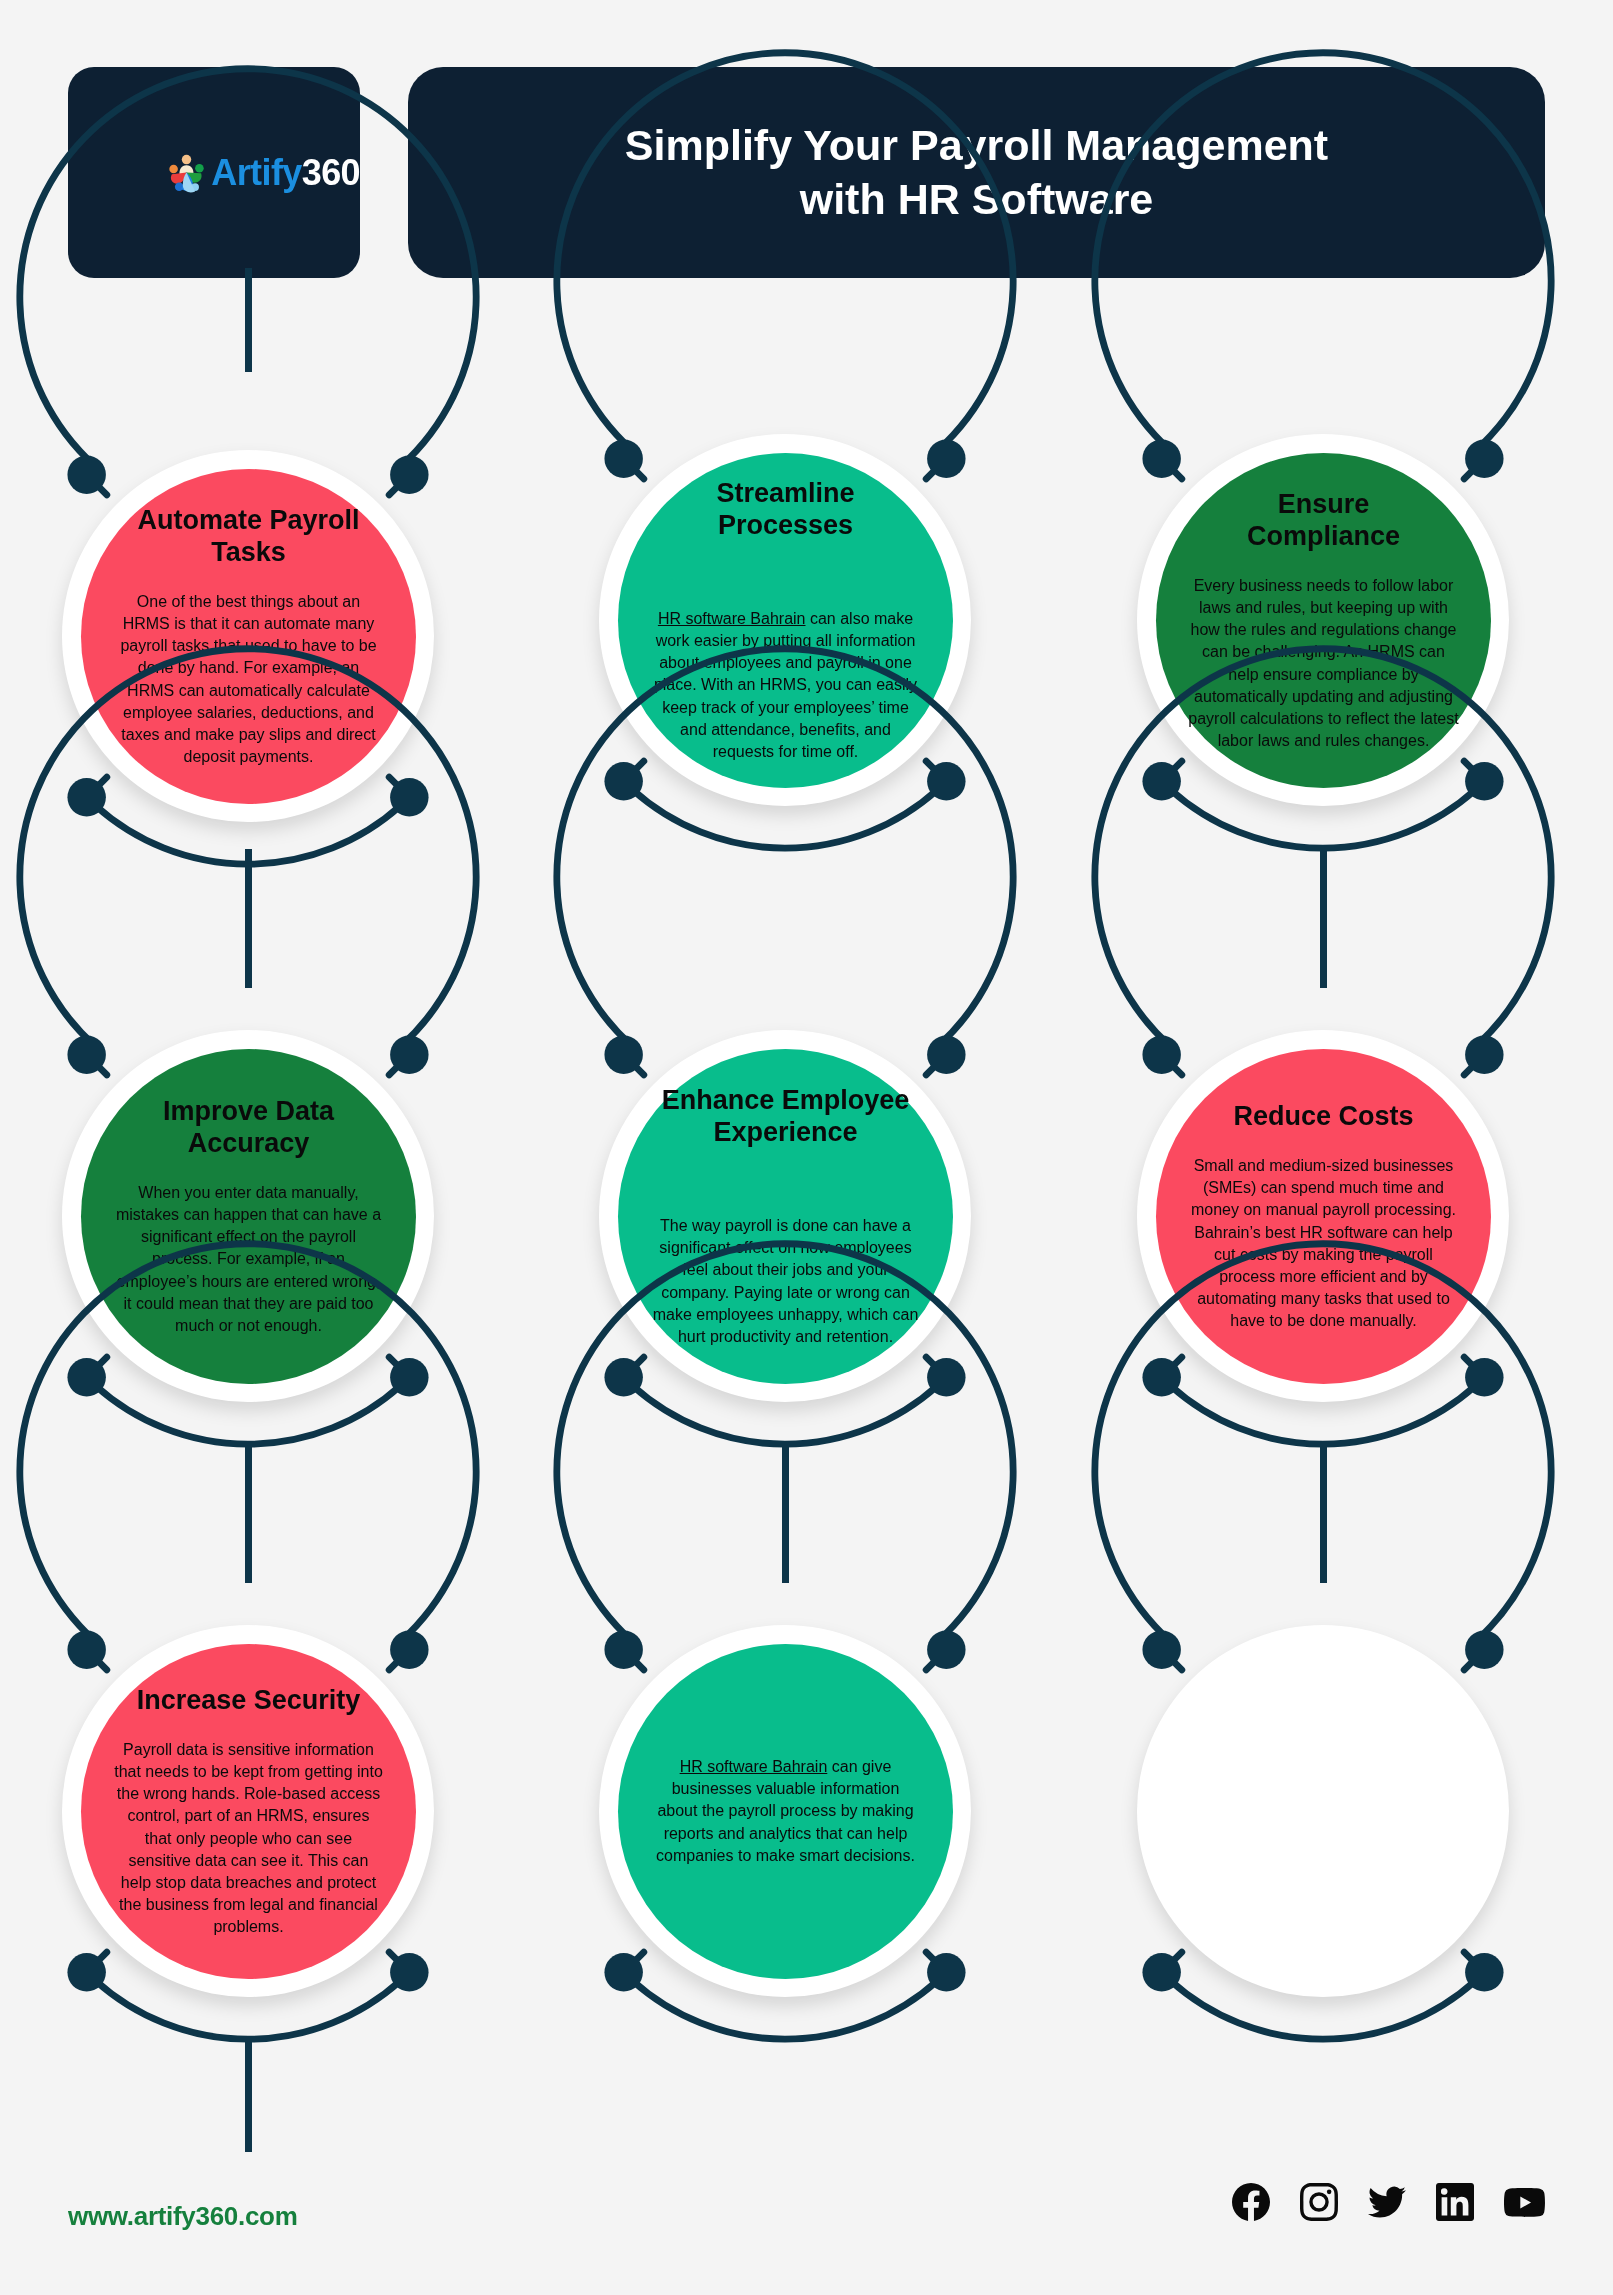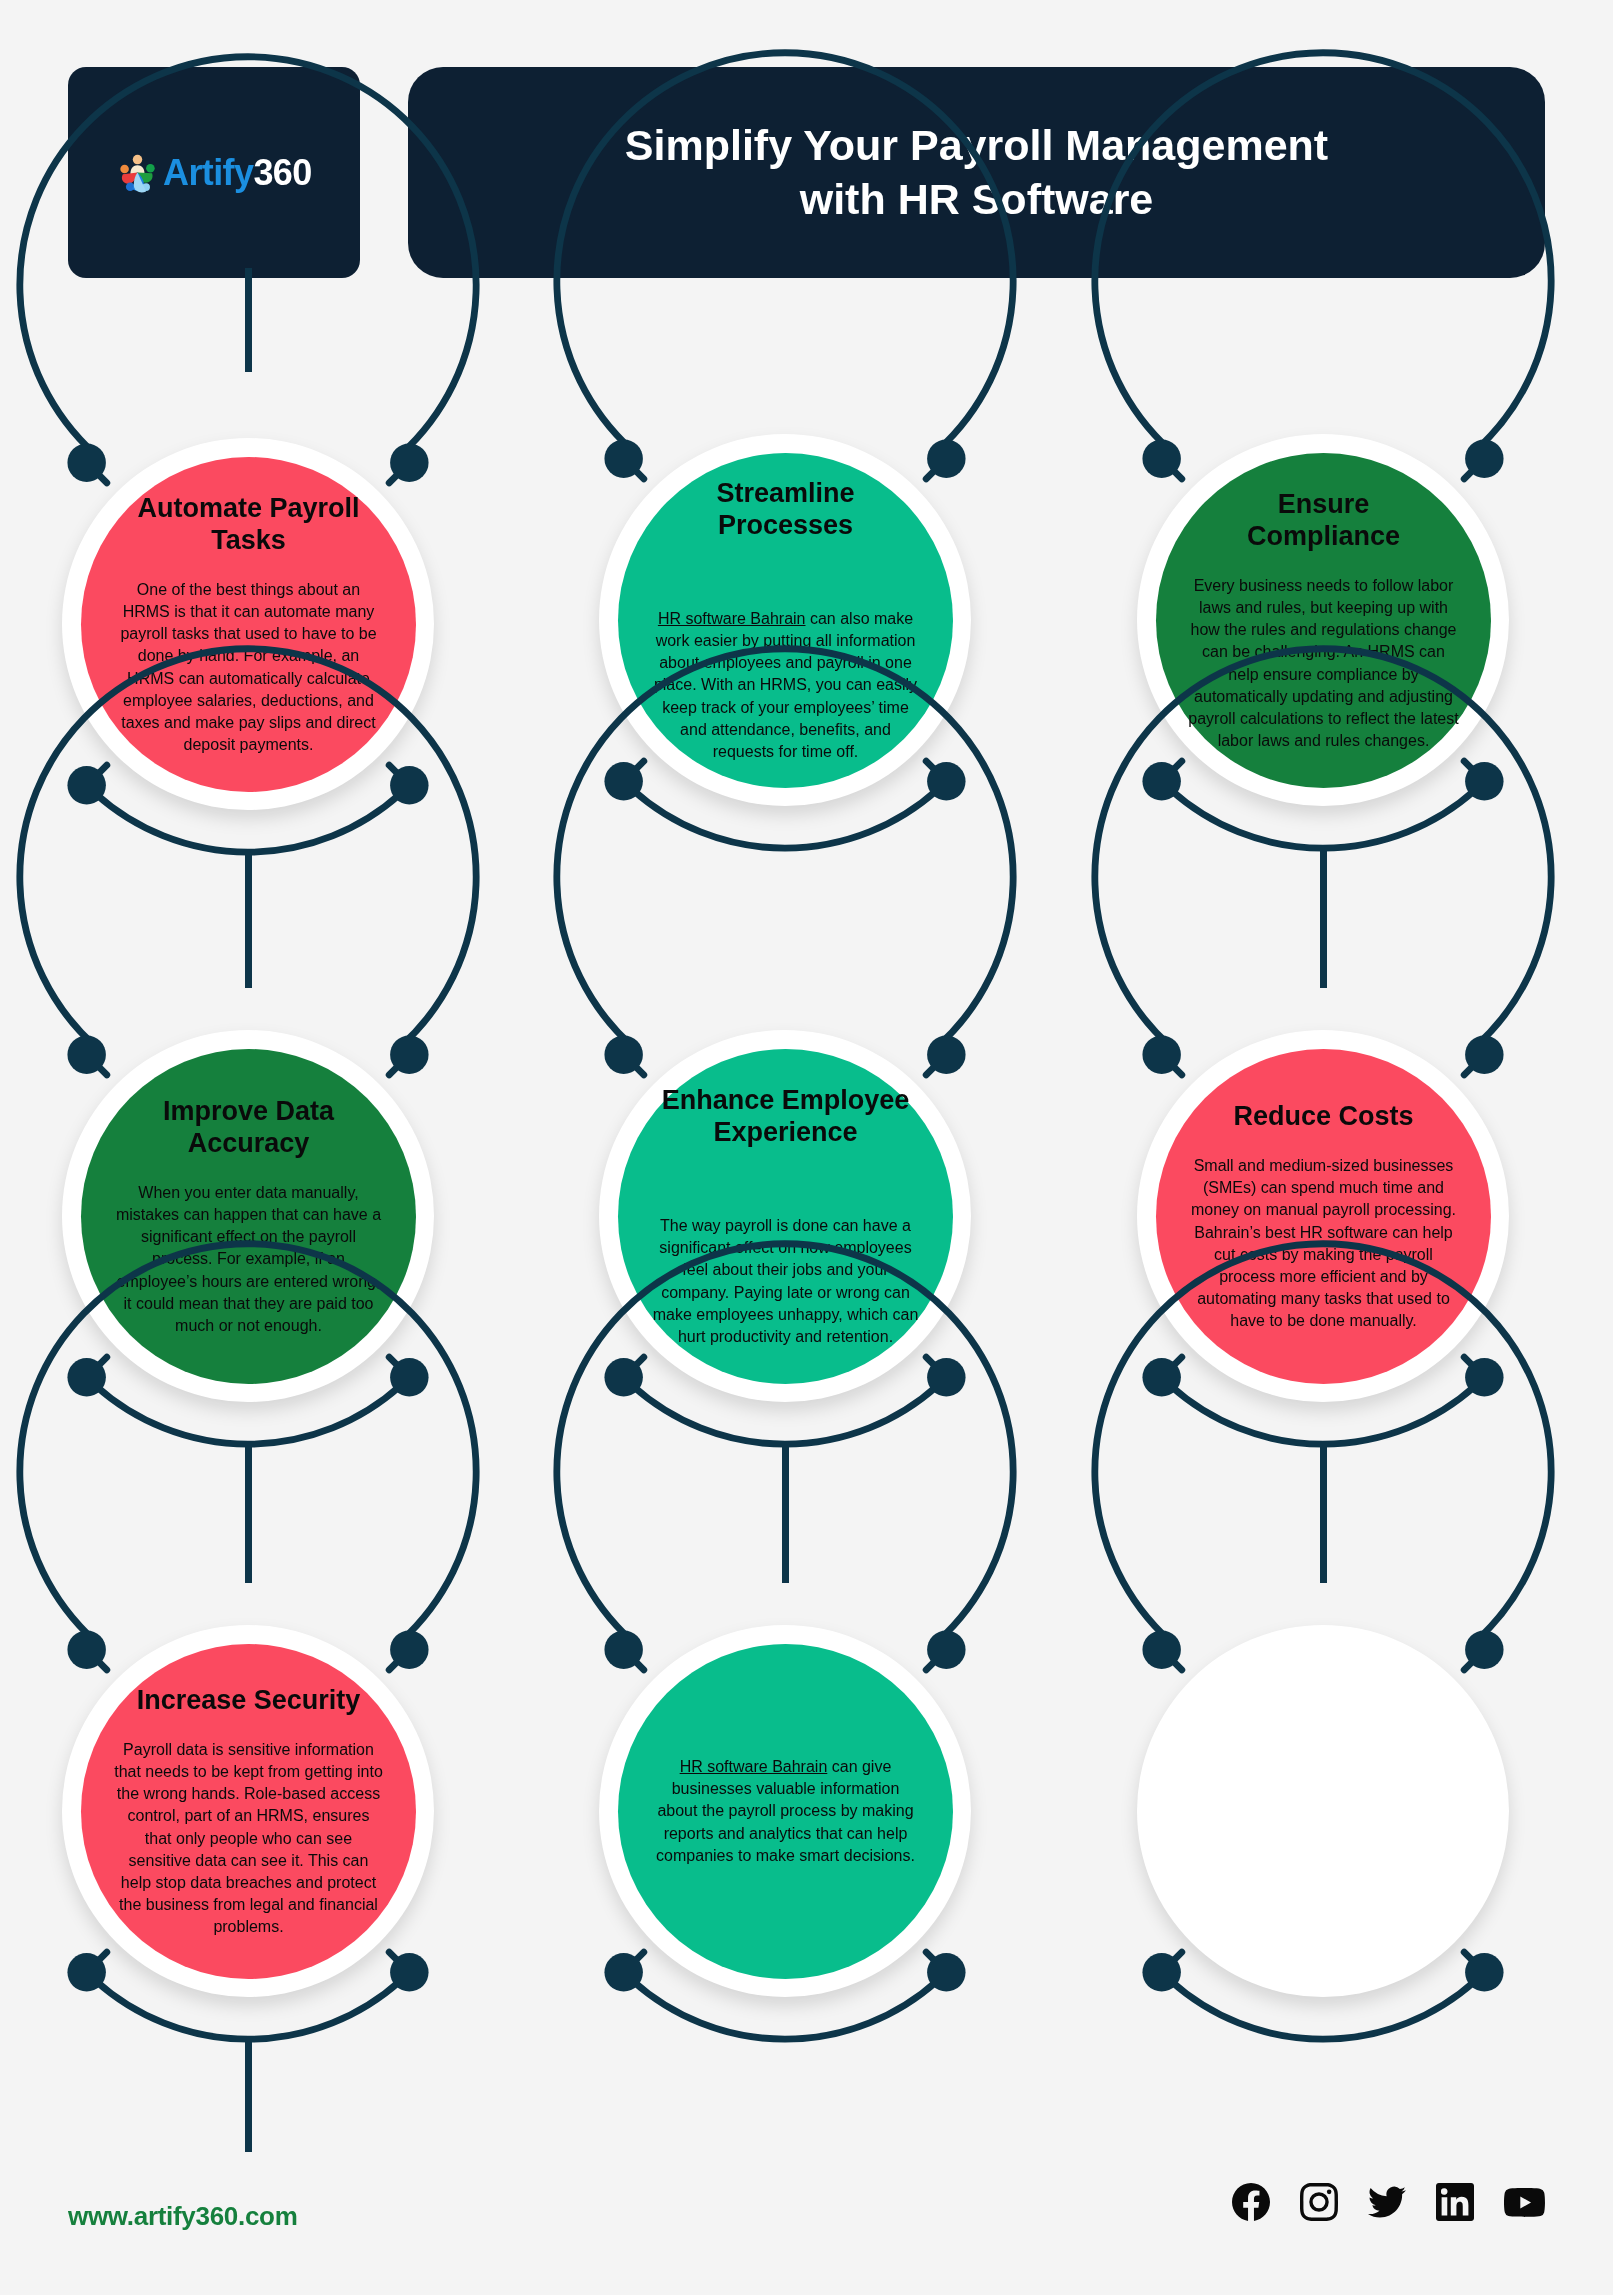--- a/index.html
+++ b/index.html
@@ -15,22 +15,22 @@
   #header {
     position: absolute;
     top: 67px; left: 68px;
     width: 1477px; height: 211px;
     display: flex;
     gap: 48px;
   }
   #logo-box {
     width: 292px; height: 211px;
     background: #0d2033;
-    border-radius: 18px;
-    display: flex; align-items: center; justify-content: center;
+    border-radius: 26px;
+    display: flex; align-items: center; justify-content: flex-end;
   }
   #logo-inner { display: flex; align-items: center; gap: 3.7px; }
   #logo-mark { width: 43px; height: 43px; flex: none; }
   #logo-text {
     font-size: 36px; font-weight: bold; letter-spacing: -0.6px;
     white-space: nowrap;
   }
   #logo-text .lt-a { color: #1b8fe0; }
   #logo-text .lt-b { color: #ffffff; }
 
@@ -156,21 +156,21 @@
   </div>
 
   <div id="title-box">
     <div id="title-text">Simplify Your Payroll Management
 with HR Software</div>
   </div>
 
 </div>
 
 <div id="grid">
-    <div class="card" style="left: 0px; top: 4px;">
+    <div class="card" style="left: 0px; top: 16px;">
       <svg class="ringsvg" viewBox="0 0 800 800">
         <path d="M 153.7599368599401 126.522704224319 A 368 368 0 1 1 646.2400631400599 126.52270422431894" fill="none" stroke="#0d3549" stroke-width="11" stroke-linecap="round"></path>
         <path d="M 646.2400631400599 673.4772957756811 A 368 368 0 0 1 153.75993685994018 673.4772957756811" fill="none" stroke="#0d3549" stroke-width="11" stroke-linecap="round"></path>
         <line x1="660.2152954766495" y1="139.7847045233505" x2="627.6883835420683" y2="172.3116164579317" stroke="#0d3549" stroke-width="11" stroke-linecap="round"></line>
         <circle cx="660.2152954766495" cy="139.7847045233505" r="31" fill="#0d3549"></circle>
         <line x1="660.2152954766495" y1="660.2152954766495" x2="627.6883835420683" y2="627.6883835420683" stroke="#0d3549" stroke-width="11" stroke-linecap="round"></line>
         <circle cx="660.2152954766495" cy="660.2152954766495" r="31" fill="#0d3549"></circle>
         <line x1="139.7847045233505" y1="660.2152954766495" x2="172.3116164579317" y2="627.6883835420683" stroke="#0d3549" stroke-width="11" stroke-linecap="round"></line>
         <circle cx="139.7847045233505" cy="660.2152954766495" r="31" fill="#0d3549"></circle>
         <line x1="139.78470452335046" y1="139.7847045233505" x2="172.31161645793165" y2="172.3116164579317" stroke="#0d3549" stroke-width="11" stroke-linecap="round"></line>

